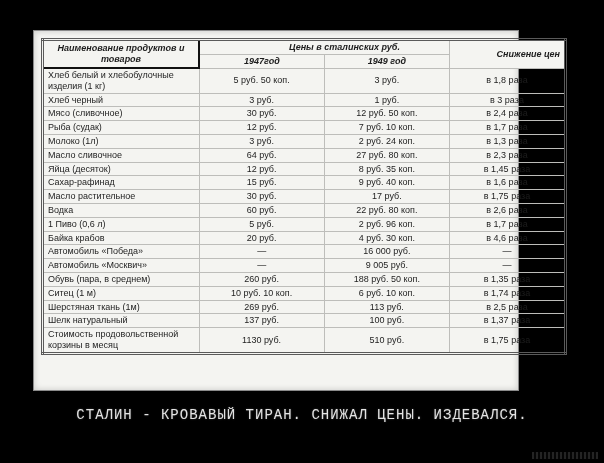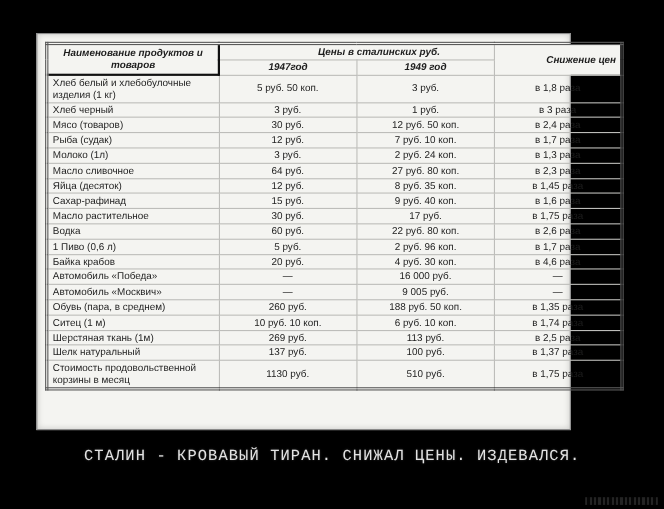--- a/index.html
+++ b/index.html
@@ -101,21 +101,21 @@
             <td class="c">3 руб.</td>
             <td class="c">в 1,8 раза</td>
           </tr>
           <tr>
             <td class="name">Хлеб черный</td>
             <td class="c">3 руб.</td>
             <td class="c">1 руб.</td>
             <td class="c">в 3 раза</td>
           </tr>
           <tr>
-            <td class="name">Мясо (товаров)</td>
+            <td class="name">Мясо (сливочное)</td>
             <td class="c">30 руб.</td>
             <td class="c">12 руб. 50 коп.</td>
             <td class="c">в 2,4 раза</td>
           </tr>
           <tr>
             <td class="name">Рыба (судак)</td>
             <td class="c">12 руб.</td>
             <td class="c">7 руб. 10 коп.</td>
             <td class="c">в 1,7 раза</td>
           </tr>

